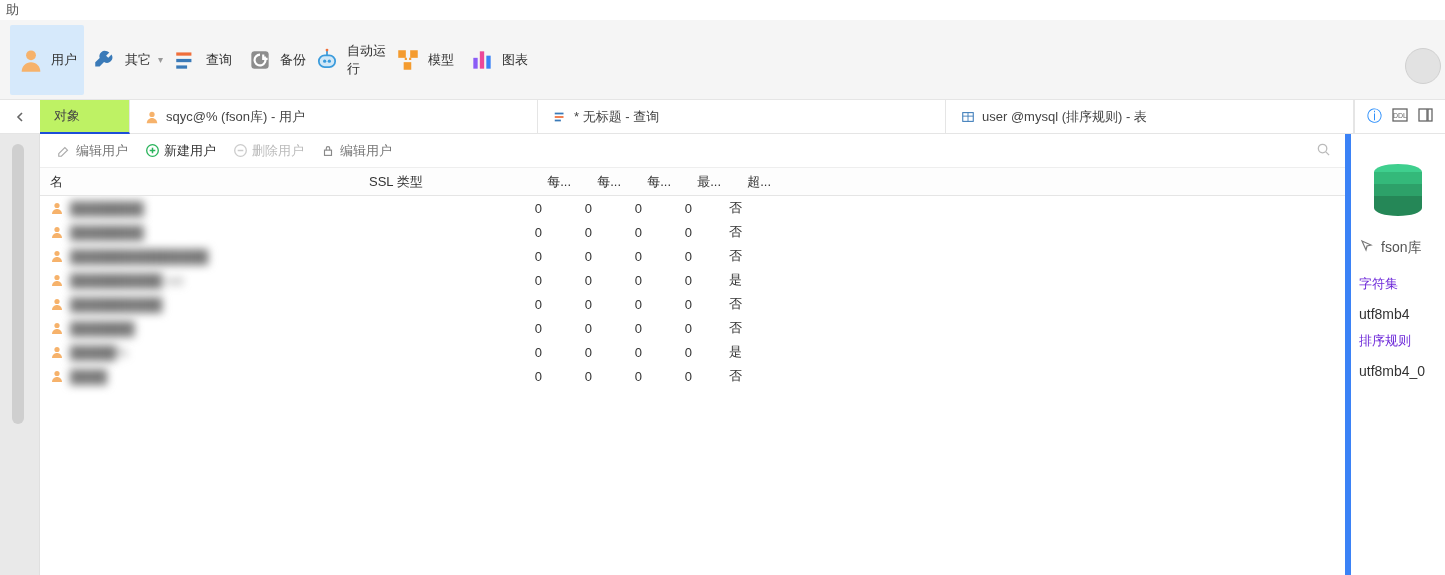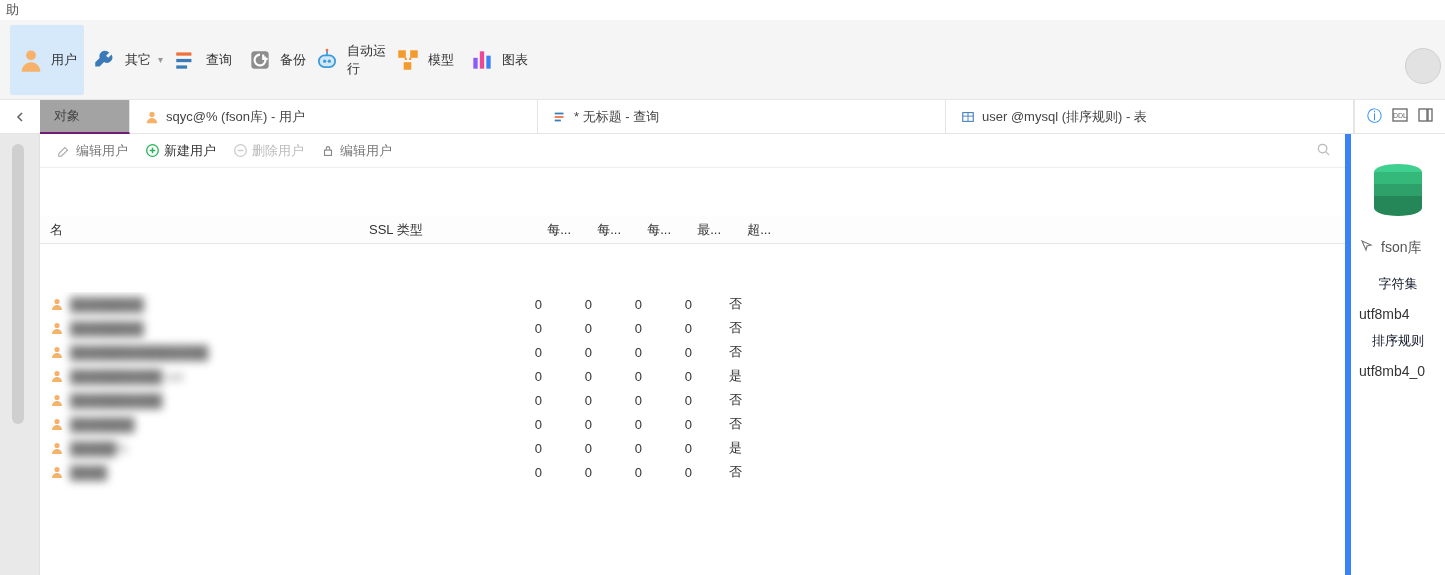--- a/index.html
+++ b/index.html
@@ -12,32 +12,32 @@
     .tool-btn { width: 74px; height: 70px; display: flex; flex-direction: row; align-items: center; justify-content: center; gap: 6px; cursor: pointer; border-radius: 2px; }
     .tool-btn.active { background: #d6e9fb; }
     .tool-btn .ico { width: 28px; height: 28px; display:flex; align-items:center; justify-content:center; }
     .tool-btn .lbl { font-size: 13px; color: #333; }
     .tool-sep { display:flex; align-items:center; height:70px; color:#999; font-size:10px; padding:0 2px 0 0; }
     .avatar-right { position:absolute; right:4px; top:28px; width:36px; height:36px; border-radius:50%; background:#e2e2e2; border:1px solid #d0d0d0; }
 
     .tabbar { height: 34px; display:flex; align-items:stretch; background:#ffffff; border-bottom:1px solid #e5e5e5; }
     .collapse-arrow { width:40px; display:flex; align-items:center; justify-content:center; color:#666; cursor:pointer; }
     .tab { display:flex; align-items:center; gap:6px; padding:0 14px; border-right:1px solid #e5e5e5; cursor:pointer; color:#444; min-width:90px; }
-    .tab.active { background:#a3a3a3; border-bottom:2px solid #701a75; margin-bottom:-1px; }
+    .tab.active { background:#bef264; border-bottom:2px solid #1d4ed8; margin-bottom:-1px; }
     .tab .tico { width:16px; height:16px; display:flex; align-items:center; justify-content:center; }
     .tab-wide { flex:1; }
     .info-icons { display:flex; align-items:center; gap:10px; padding:0 12px; background:#fff; border-left:1px solid #e5e5e5; }
     .info-icons span { cursor:pointer; color:#2b8efb; font-size:15px; }
     .info-icons .dim { color:#666; }
 
     .main-row { flex:1; display:flex; min-height:0; }
     .left-strip { width:40px; background:#e9e9e9; border-right:1px solid #e0e0e0; position:relative; }
     .scroll-thumb { position:absolute; left:12px; top:10px; width:12px; height:280px; background:#cfcfcf; border-radius:6px; }
 
-    .center { flex:1; display:flex; flex-direction:column; min-width:0;gap:48px; }
+    .center { flex:1; display:flex; flex-direction:column; min-width:0; }
 
     .actionbar { height:34px; display:flex; align-items:center; gap:4px; padding:0 10px; border-bottom:1px solid #eee; background:#fff; }
     .act { display:flex; align-items:center; gap:4px; padding:2px 6px; cursor:pointer; color:#777; font-size:13px; }
     .act .ai { width:16px; height:16px; display:flex; align-items:center; justify-content:center; }
     .act.green .ai svg circle { stroke:#29b35a; }
     .act.green .ai svg line { stroke:#29b35a; }
     .act.green { color:#333; }
     .act.disabled { color:#bbb; }
     .search-ico { margin-left:auto; color:#bbb; cursor:pointer; padding:4px; }
 
@@ -52,21 +52,21 @@
     .row .rname { width:300px; padding-left:10px; display:flex; align-items:center; gap:6px; }
     .row .rname .uico { width:14px; height:14px; }
     .row .rname .blurred { filter: blur(4px); color:#777; }
     .row .rssl { width:110px; }
     .row .rn { width:50px; text-align:right; padding-right:8px; }
     .row .rover { width:50px; text-align:right; padding-right:8px; }
 
     .right-panel { width:100px; border-left:6px solid #3b82f6; background:#fff; padding:14px 8px; overflow:hidden; }
     .db-icon { width:60px; height:56px; margin:14px auto 20px; }
     .rp-line { display:flex; align-items:center; gap:6px; color:#555; font-size:14px; margin-bottom:18px; }
-    .rp-key { color:#0f172a; font-size:13px; margin-top:10px;text-align:center; }
+    .rp-key { color:#6d28d9; font-size:13px; margin-top:10px; }
     .rp-val { color:#333; font-size:14px; margin-top:13px; white-space:nowrap; }
   </style>
 </head>
 <body>
 
 <div class="app">
   <div class="menu-corner">助</div>
 
   <div class="toolbar">
     <div class="tool-btn active">

